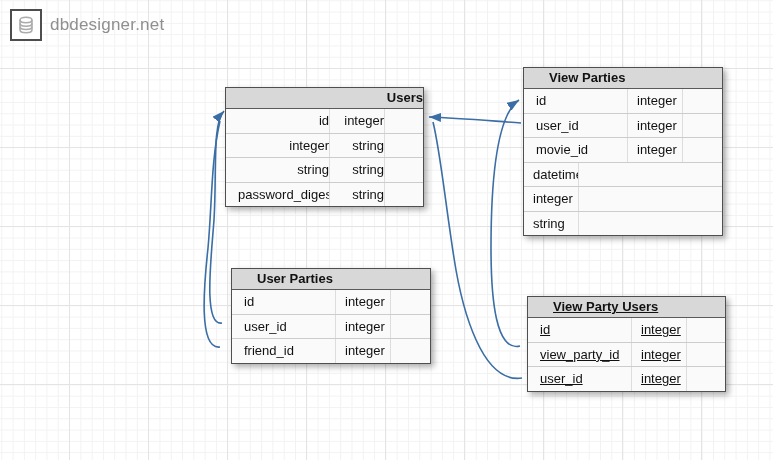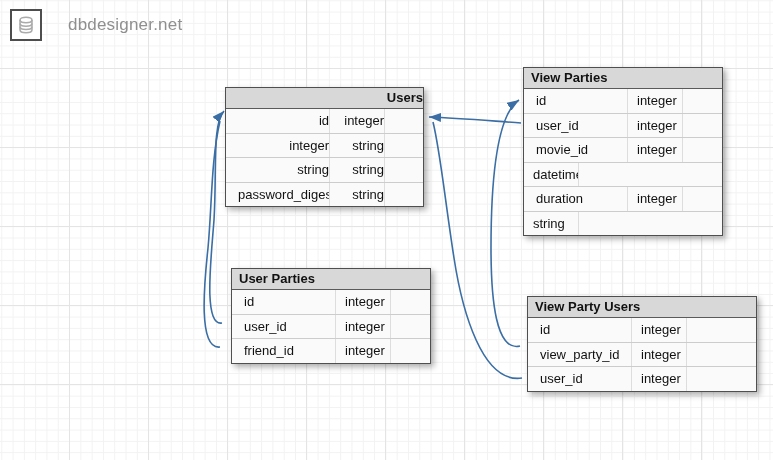--- a/index.html
+++ b/index.html
@@ -12,31 +12,31 @@
   .canvas{
     position:relative;width:773px;height:460px;overflow:hidden;background-color:#ffffff;
     background-image:
       linear-gradient(to right, var(--grid-major) 1px, transparent 1px),
       linear-gradient(to bottom, var(--grid-major) 1px, transparent 1px),
       linear-gradient(to right, var(--grid-minor) 1px, transparent 1px),
       linear-gradient(to bottom, var(--grid-minor) 1px, transparent 1px);
     background-size:79px 79px,79px 79px,11.3px 11.3px,11.3px 11.3px;
     background-position:-10px -11px,-10px -11px,-10px -11px,-10px -11px;
   }
-  .logo{position:absolute;left:10px;top:9px;display:flex;align-items:center;gap:26px;text-decoration:none;cursor:pointer;justify-content:center;}
+  .logo{position:absolute;left:10px;top:9px;display:flex;align-items:center;gap:8px;text-decoration:none;cursor:pointer;justify-content:center;}
   .logo-box{width:32px;height:32px;border:2px solid #4d4d4d;background:#fff;box-sizing:border-box;
     display:flex;align-items:center;justify-content:center;}
   .logo-text{font-size:17px;color:var(--logo-gray);letter-spacing:.2px;}
   #relations{position:absolute;left:0;top:0;width:773px;height:460px;pointer-events:none;}
   #relations path.rel{stroke:var(--arrow);stroke-width:1.6;fill:none;pointer-events:stroke;}
   #relations marker path{fill:var(--arrow);stroke:none;}
   .tbl{position:absolute;box-sizing:border-box;border:1px solid var(--table-border);
     background:var(--row-bg);box-shadow:3px 3px 6px rgba(0,0,0,.32);font-size:13px;color:var(--text);}
   .tbl-header{height:20px;line-height:20px;background:var(--header-bg);border-bottom:1px solid #5a5a5a;
-    font-weight:bold;padding-left:7px;cursor:move;white-space:nowrap;overflow:hidden;}
+    font-weight:bold;padding-left:25px;cursor:move;white-space:nowrap;overflow:hidden;}
   .tbl-row{display:flex;height:23.5px;line-height:23.5px;background:var(--row-bg);cursor:pointer;}
   .tbl-row + .tbl-row{border-top:1px solid var(--row-div);}
   .cell-name{width:104px;box-sizing:border-box;padding-left:12px;border-right:1px solid var(--col-div);
     white-space:nowrap;overflow:hidden;}
   .cell-type{width:55px;box-sizing:border-box;padding-left:9px;border-right:1px solid var(--col-div);
     white-space:nowrap;overflow:hidden;}
   .cell-extra{flex:1;}
 </style>
 </head>
 <body>
@@ -111,21 +111,20 @@
         <div class="tbl-row">
           <span class="cell-name">movie_id</span>
           <span class="cell-type">integer</span>
           <span class="cell-extra"></span>
         </div>
         <div class="tbl-row">
           <span class="cell-type">datetime</span>
           <span class="cell-extra"></span>
         </div>
         <div class="tbl-row">
-          <span class="cell-name">duration</span>
           <span class="cell-type">integer</span>
           <span class="cell-extra"></span>
         </div>
         <div class="tbl-row">
           <span class="cell-type">string</span>
           <span class="cell-extra"></span>
         </div>
       </div>
       <div class="tbl" style="left: 231px; top: 268px; width: 200px;">
         <div class="tbl-header">User Parties</div>
@@ -138,21 +137,21 @@
           <span class="cell-name">user_id</span>
           <span class="cell-type">integer</span>
           <span class="cell-extra"></span>
         </div>
         <div class="tbl-row">
           <span class="cell-name">friend_id</span>
           <span class="cell-type">integer</span>
           <span class="cell-extra"></span>
         </div>
       </div>
-      <div class="tbl" style="left: 527px; top: 296px; width: 230px;">
+      <div class="tbl" style="left: 527px; top: 296px; width: 199px; text-decoration: underline;">
         <div class="tbl-header">View Party Users</div>
         <div class="tbl-row">
           <span class="cell-name">id</span>
           <span class="cell-type">integer</span>
           <span class="cell-extra"></span>
         </div>
         <div class="tbl-row">
           <span class="cell-name">view_party_id</span>
           <span class="cell-type">integer</span>
           <span class="cell-extra"></span>

